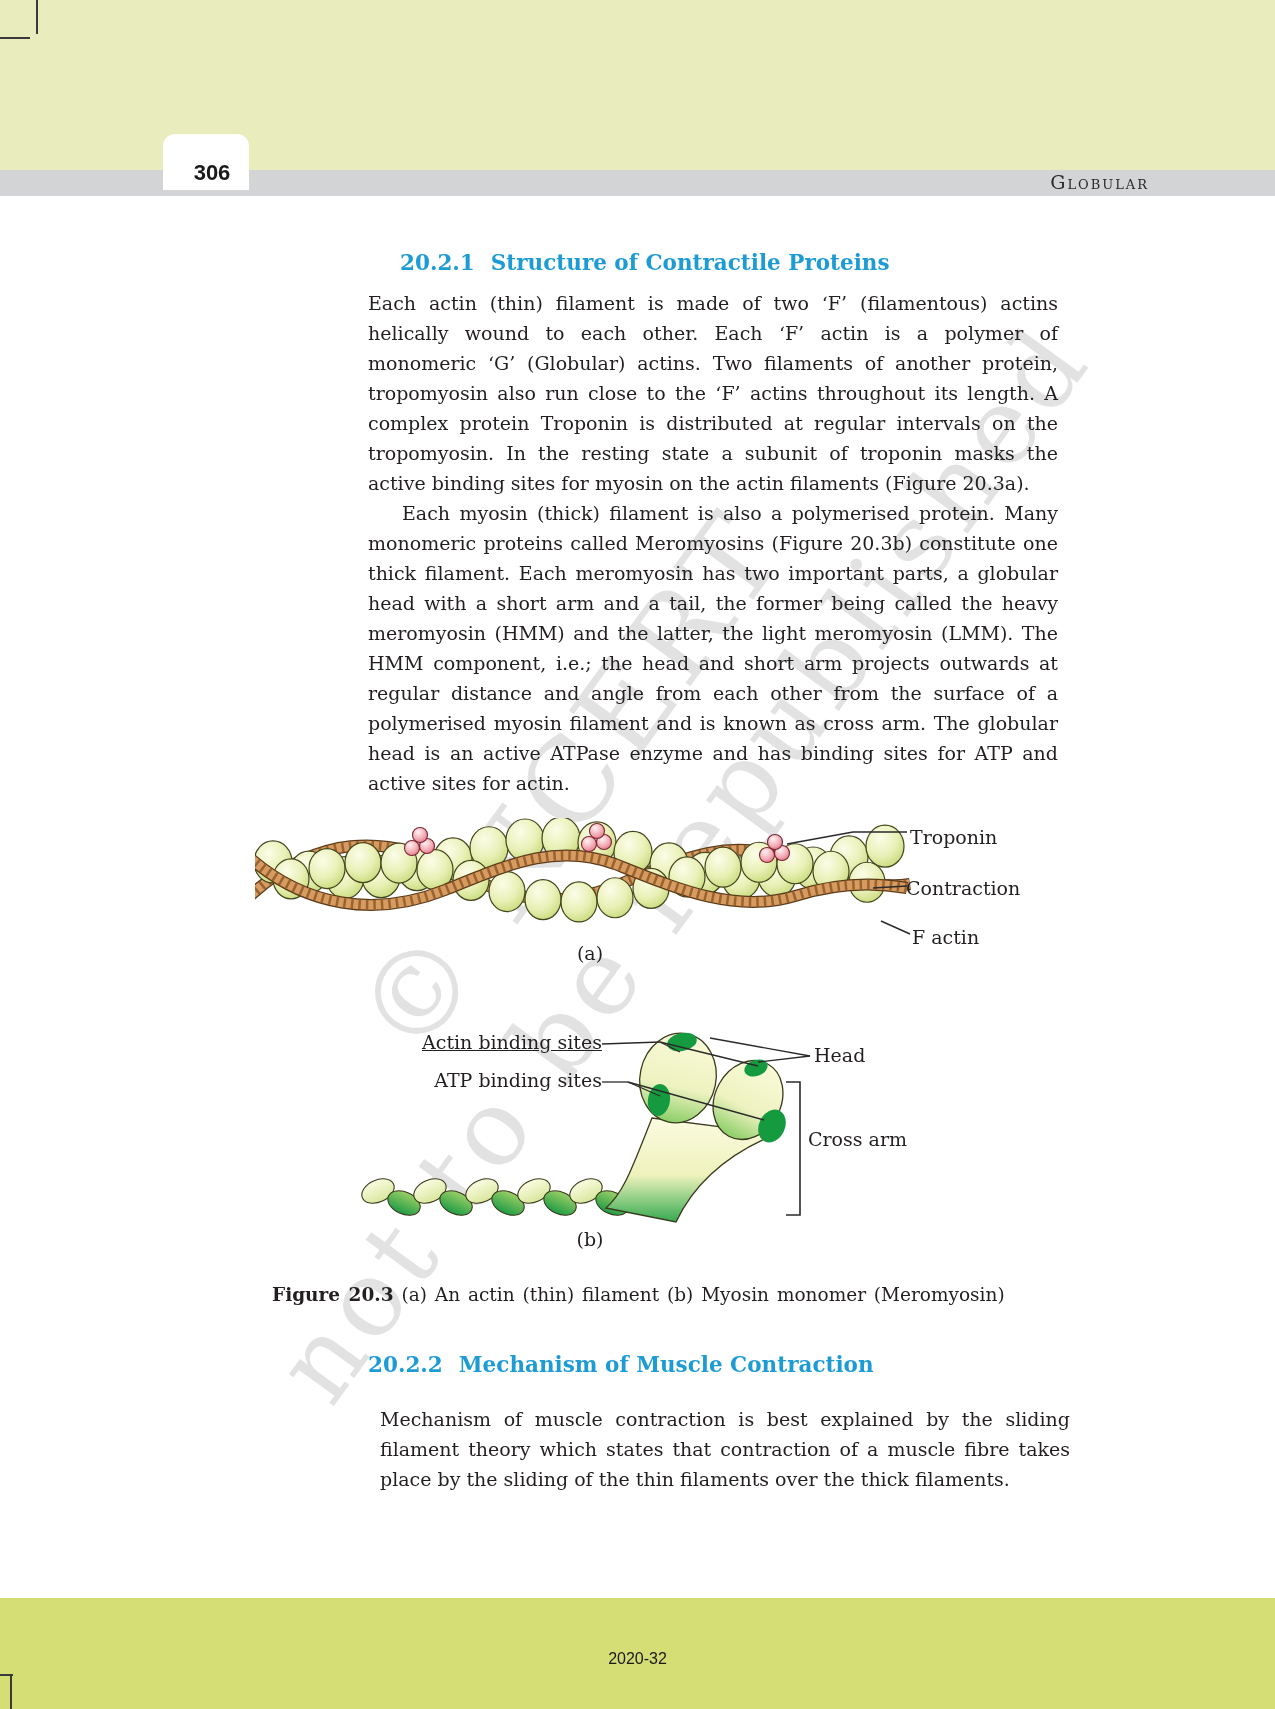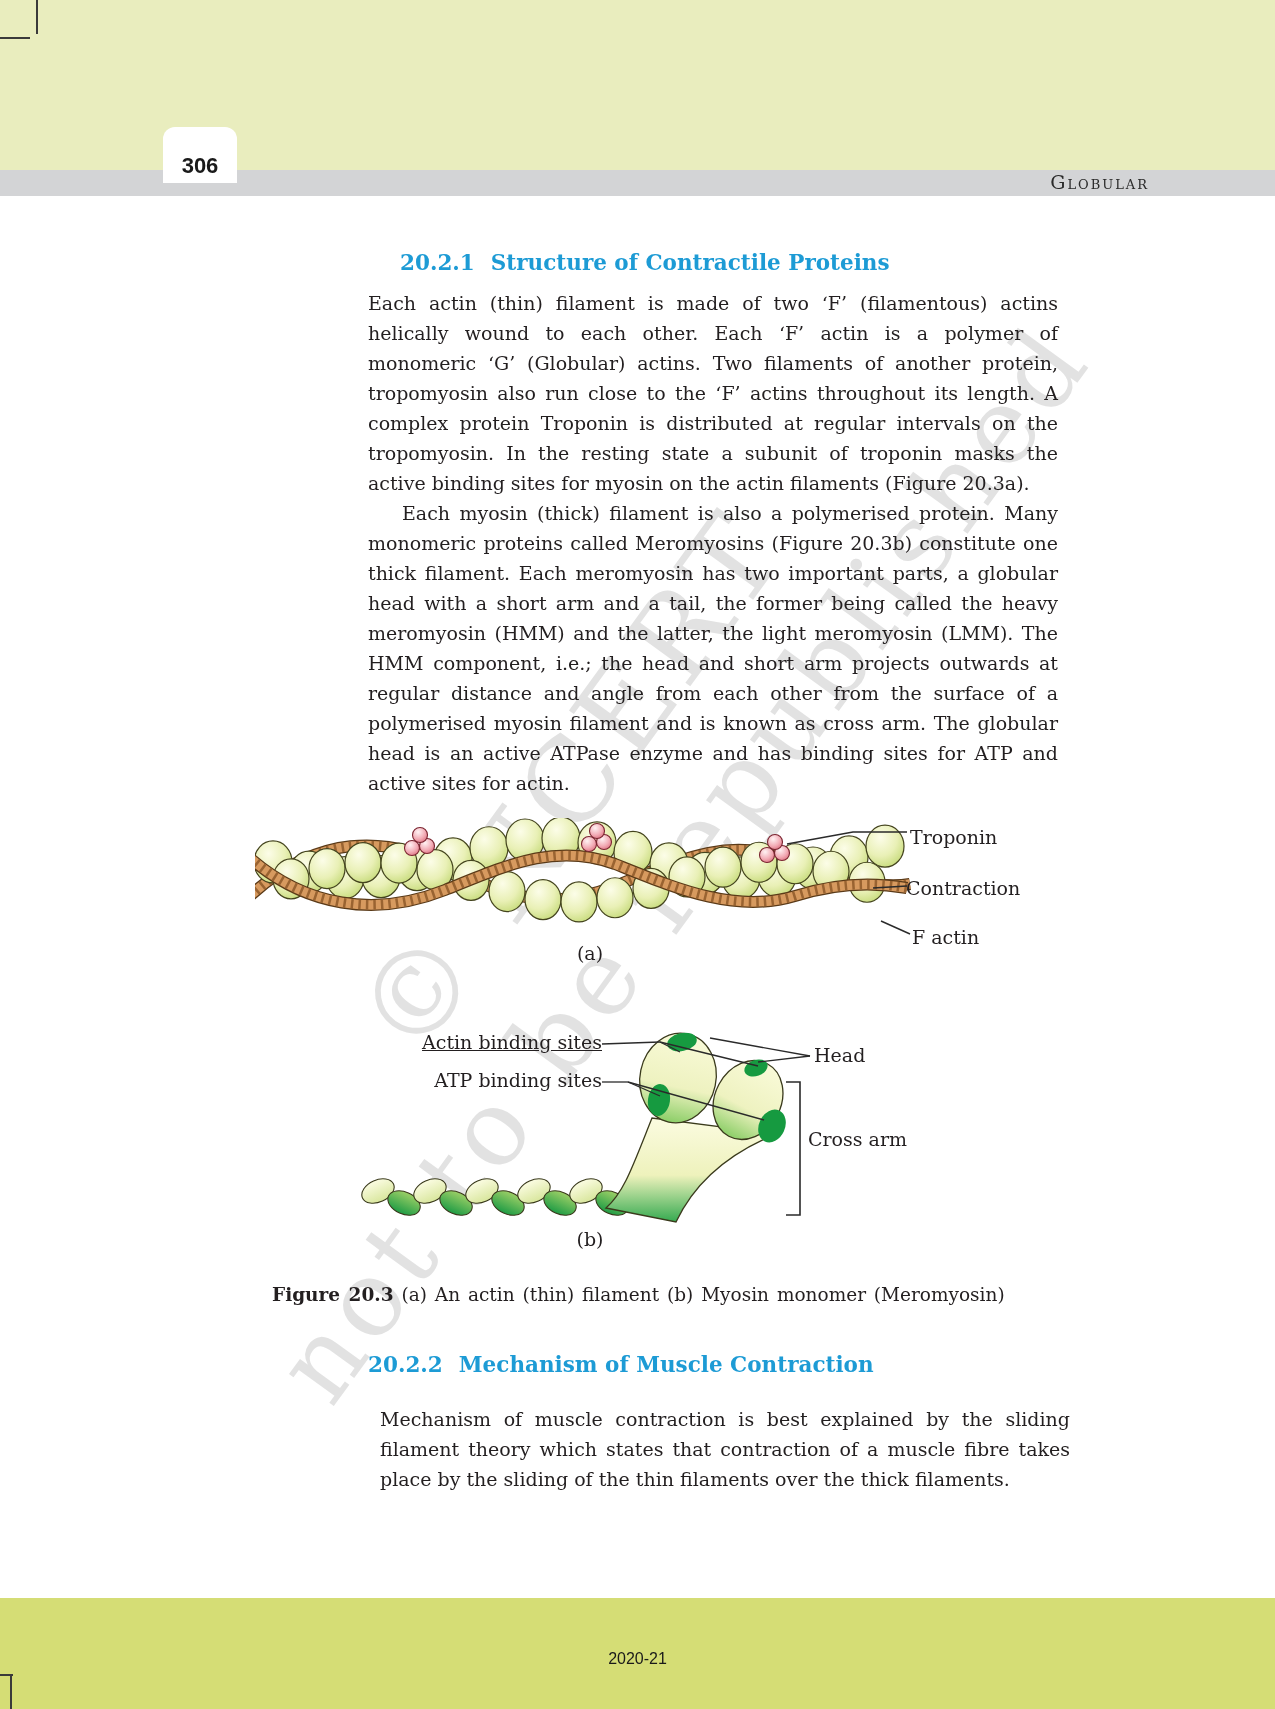--- a/index.html
+++ b/index.html
@@ -6,22 +6,22 @@
   body{width:1275px;height:1709px;position:relative;overflow:hidden;background:#ffffff;
        font-family:"DejaVu Serif", serif;color:#231f20;}
   .abs{position:absolute;}
   
   .top-band{left:0;top:0;width:1275px;height:170px;background:#e9edbe;z-index:0;}
   .gray-band{left:0;top:170px;width:1275px;height:26px;background:#d3d4d6;z-index:0;}
   .bottom-band{left:0;top:1598px;width:1275px;height:111px;background:#d5dd75;z-index:0;}
   
   .crop{background:#3a3a3a;z-index:5;}
   
-  .tab306{left:163px;top:127px;width:74px;height:56px;background:#ffffff;
-          border-radius:12px 12px 0 0;z-index:1;display:flex;align-items:flex-end;justify-content:center;}
+  .tab306{left:163px;top:134px;width:74px;height:56px;background:#ffffff;
+          border-radius:12px 12px 0 0;z-index:1;display:flex;align-items:flex-end;justify-content:center;padding-left:12px;}
   .tab306 span{font-family:"Liberation Sans", sans-serif;font-weight:bold;font-size:22px;
                color:#1a1a1a;padding-bottom:4px;}
   .biology{top:171px;right:126px;z-index:1;font-variant:small-caps;font-size:19px;
            letter-spacing:2px;color:#2a2a2a;}
   
   .wm{z-index:1;color:#a8a8a8;opacity:0.33;white-space:nowrap;font-family:"DejaVu Serif", serif;
       transform-origin:0 0;transform:rotate(-54deg);letter-spacing:7px;}
   .wm1{left:330px;top:1000px;font-size:115px;}
   .wm2{left:252px;top:1352px;font-size:106px;}
   
@@ -219,13 +219,13 @@
 <div class="abs caption">
   <span class="bold">Figure 20.3</span>
   <span>(a) An actin (thin) filament (b) Myosin monomer (Meromyosin)</span>
 </div>
 
 <div class="abs heading" style="top:1352px;">
   <span class="num">20.2.2</span><span>Mechanism of Muscle Contraction</span>
 </div>
 <p class="abs para" style="top:1392px;margin:12px;">Mechanism of muscle contraction is best explained by the sliding filament theory which states that contraction of a muscle fibre takes place by the sliding of the thin filaments over the thick filaments.</p>
 
-<div class="abs year">2020-21</div>
+<div class="abs year">2020-32</div>
 
 </body></html>

